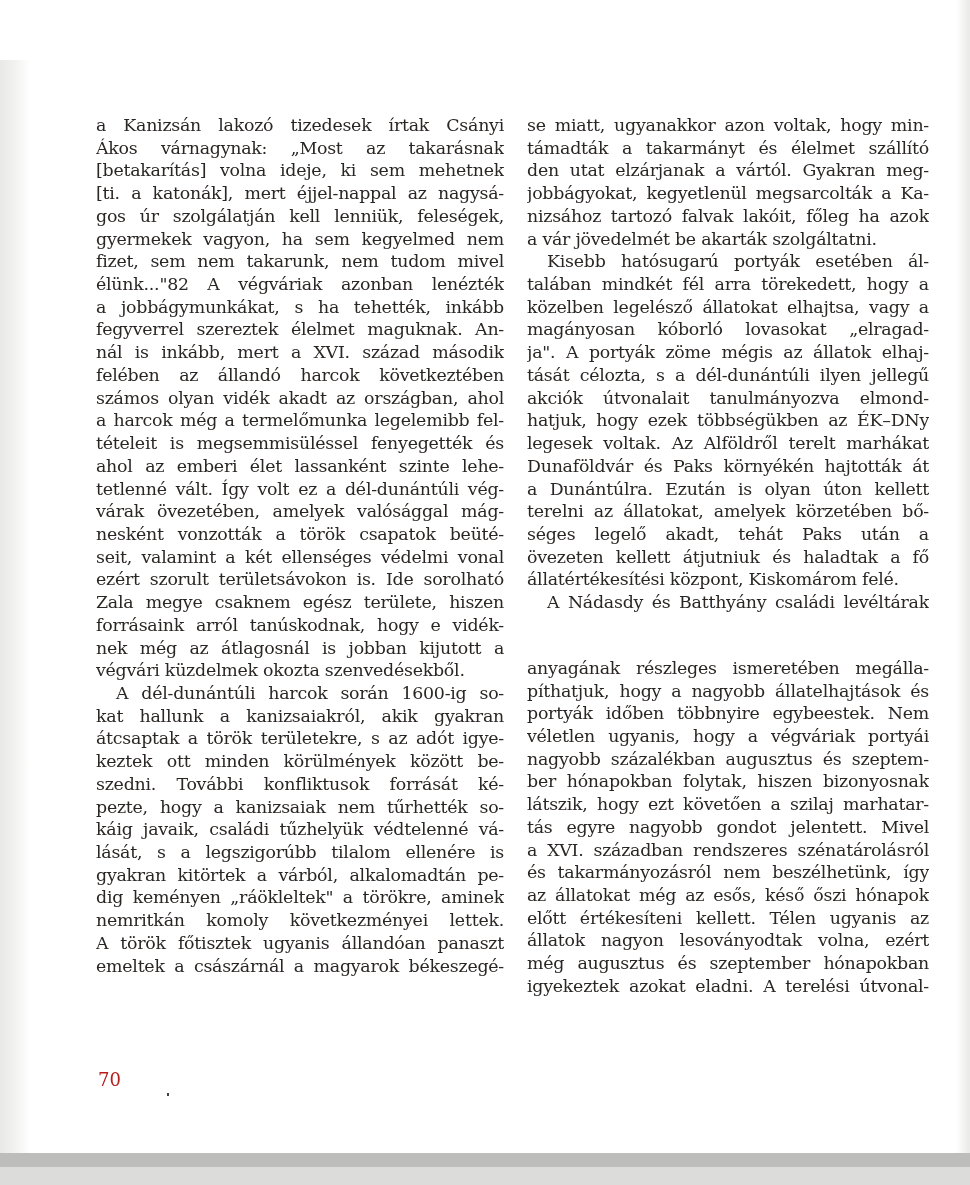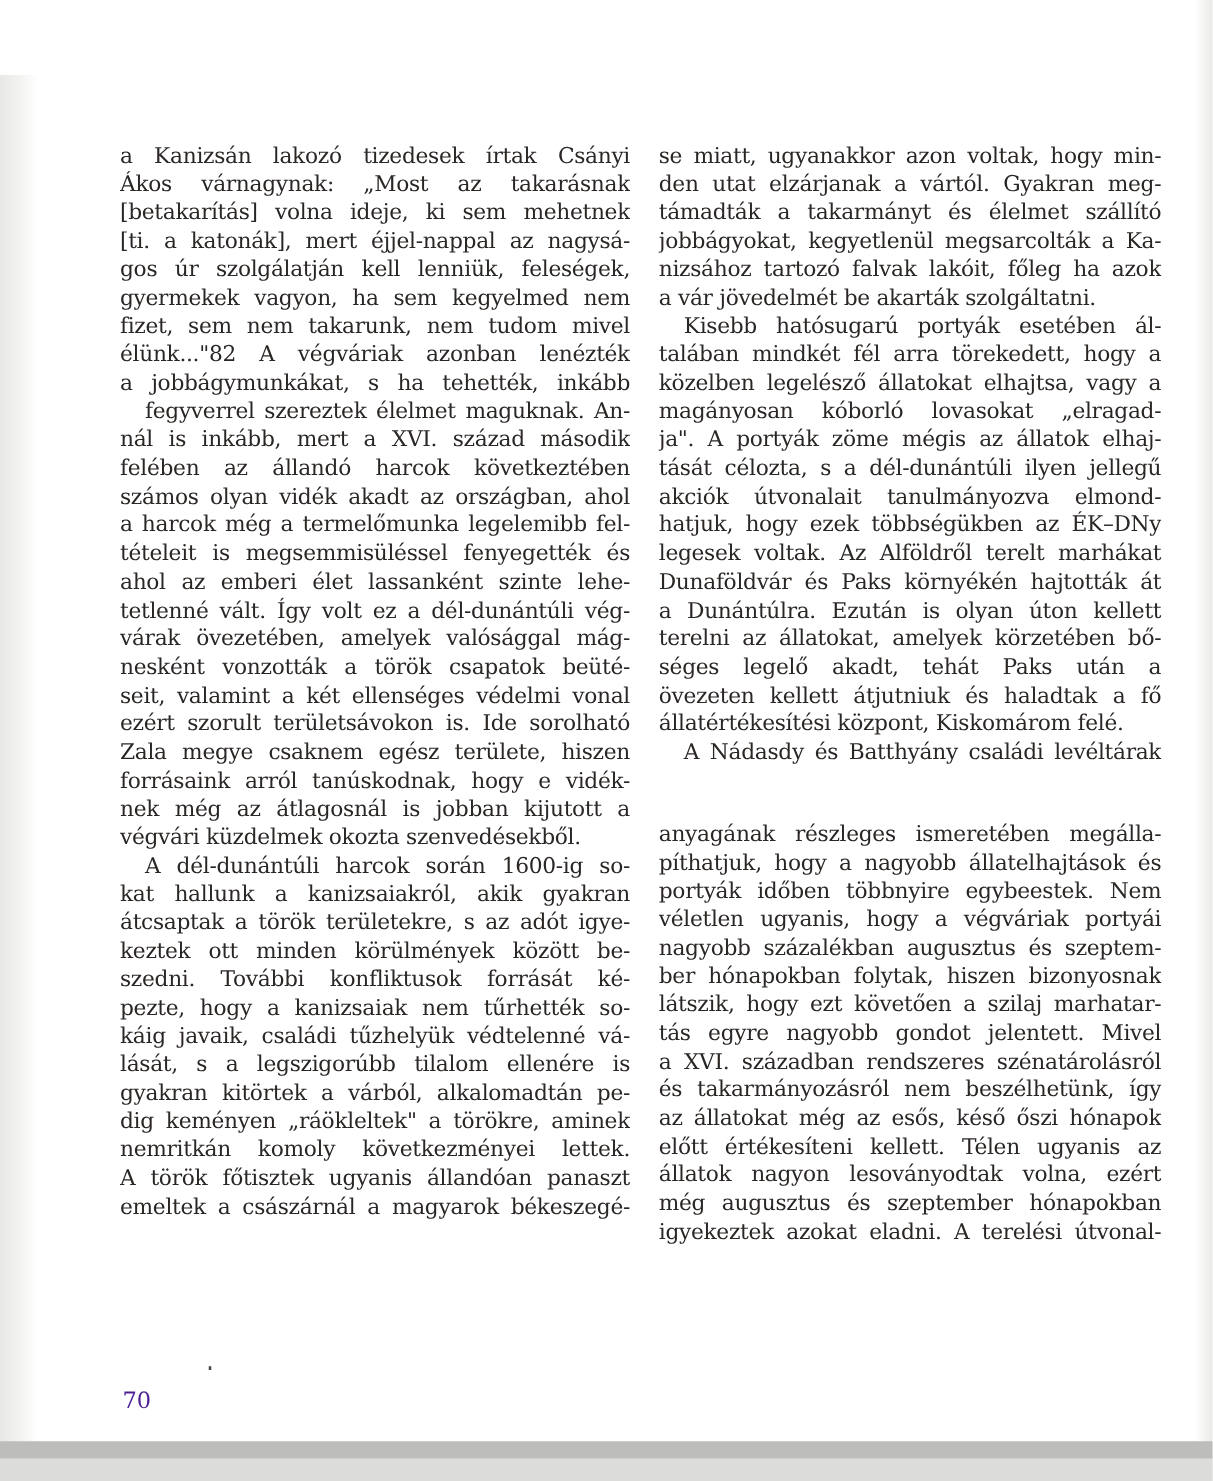--- a/index.html
+++ b/index.html
@@ -33,22 +33,22 @@
   .col-left { left: 96px; width: 408px; }
   .col-right { left: 527px; width: 402px; }
   .line {
     display: block; white-space: nowrap;
     text-align: justify; text-align-last: justify;
     height: 22.72px;
   }
   .line.last { text-align-last: left; }
   .line.indent { padding-left: 20px; }
   .page-number {
-    position: absolute; left: 98px; top: 1110px;
-    font-size: 18px; color: #4c1d95;
+    position: absolute; left: 98px; top: 1069px;
+    font-size: 18px; color: #b91c1c;
   }
   .speck {
     position: absolute; left: 167px; top: 1093px;
     width: 2px; height: 3px; background: #444;
   }
 </style>
 </head>
 <body>
 
 <div class="left-shadow"></div>
@@ -57,21 +57,21 @@
 <div class="column col-left" id="col-left">
     <span class="line" style="white-space: normal; overflow: hidden;">a Kanizsán lakozó tizedesek írtak Csányi</span>
     <span class="line" style="white-space: normal; overflow: hidden;">Ákos várnagynak: „Most az takarásnak</span>
     <span class="line" style="white-space: normal; overflow: hidden;">[betakarítás] volna ideje, ki sem mehetnek</span>
     <span class="line" style="white-space: normal; overflow: hidden;">[ti. a katonák], mert éjjel-nappal az nagysá-</span>
     <span class="line" style="white-space: normal; overflow: hidden;">gos úr szolgálatján kell lenniük, feleségek,</span>
     <span class="line" style="white-space: normal; overflow: hidden;">gyermekek vagyon, ha sem kegyelmed nem</span>
     <span class="line" style="white-space: normal; overflow: hidden;">fizet, sem nem takarunk, nem tudom mivel</span>
     <span class="line" style="white-space: normal; overflow: hidden;">élünk..."82 A végváriak azonban lenézték</span>
     <span class="line" style="white-space: normal; overflow: hidden;">a jobbágymunkákat, s ha tehették, inkább</span>
-    <span class="line" style="white-space: normal; overflow: hidden; margin-left: 20px;">fegyverrel szereztek élelmet maguknak. An-</span>
+    <span class="line" style="white-space: normal; overflow: hidden;">fegyverrel szereztek élelmet maguknak. An-</span>
     <span class="line" style="white-space: normal; overflow: hidden;">nál is inkább, mert a XVI. század második</span>
     <span class="line" style="white-space: normal; overflow: hidden;">felében az állandó harcok következtében</span>
     <span class="line" style="white-space: normal; overflow: hidden;">számos olyan vidék akadt az országban, ahol</span>
     <span class="line" style="white-space: normal; overflow: hidden;">a harcok még a termelőmunka legelemibb fel-</span>
     <span class="line" style="white-space: normal; overflow: hidden;">tételeit is megsemmisüléssel fenyegették és</span>
     <span class="line" style="white-space: normal; overflow: hidden;">ahol az emberi élet lassanként szinte lehe-</span>
     <span class="line" style="white-space: normal; overflow: hidden;">tetlenné vált. Így volt ez a dél-dunántúli vég-</span>
     <span class="line" style="white-space: normal; overflow: hidden;">várak övezetében, amelyek valósággal mág-</span>
     <span class="line" style="white-space: normal; overflow: hidden;">nesként vonzották a török csapatok beüté-</span>
     <span class="line" style="white-space: normal; overflow: hidden;">seit, valamint a két ellenséges védelmi vonal</span>
@@ -89,22 +89,22 @@
     <span class="line" style="white-space: normal; overflow: hidden;">káig javaik, családi tűzhelyük védtelenné vá-</span>
     <span class="line" style="white-space: normal; overflow: hidden;">lását, s a legszigorúbb tilalom ellenére is</span>
     <span class="line" style="white-space: normal; overflow: hidden;">gyakran kitörtek a várból, alkalomadtán pe-</span>
     <span class="line" style="white-space: normal; overflow: hidden;">dig keményen „ráökleltek" a törökre, aminek</span>
     <span class="line" style="white-space: normal; overflow: hidden;">nemritkán komoly következményei lettek.</span>
     <span class="line" style="white-space: normal; overflow: hidden;">A török főtisztek ugyanis állandóan panaszt</span>
     <span class="line" style="white-space: normal; overflow: hidden;">emeltek a császárnál a magyarok békeszegé-</span>
   </div>
 <div class="column col-right" id="col-right">
     <span class="line" style="white-space: normal; overflow: hidden;">se miatt, ugyanakkor azon voltak, hogy min-</span>
+    <span class="line" style="white-space: normal; overflow: hidden;">támadták a takarmányt és élelmet szállító</span>
     <span class="line" style="white-space: normal; overflow: hidden;">den utat elzárjanak a vártól. Gyakran meg-</span>
-    <span class="line" style="white-space: normal; overflow: hidden;">támadták a takarmányt és élelmet szállító</span>
     <span class="line" style="white-space: normal; overflow: hidden;">jobbágyokat, kegyetlenül megsarcolták a Ka-</span>
     <span class="line" style="white-space: normal; overflow: hidden;">nizsához tartozó falvak lakóit, főleg ha azok</span>
     <span class="line last" style="white-space: normal; overflow: hidden;">a vár jövedelmét be akarták szolgáltatni.</span>
     <span class="line indent" style="white-space: normal; overflow: hidden;">Kisebb hatósugarú portyák esetében ál-</span>
     <span class="line" style="white-space: normal; overflow: hidden;">talában mindkét fél arra törekedett, hogy a</span>
     <span class="line" style="white-space: normal; overflow: hidden;">közelben legelésző állatokat elhajtsa, vagy a</span>
     <span class="line" style="white-space: normal; overflow: hidden;">magányosan kóborló lovasokat „elragad-</span>
     <span class="line" style="white-space: normal; overflow: hidden;">ja". A portyák zöme mégis az állatok elhaj-</span>
     <span class="line" style="white-space: normal; overflow: hidden;">tását célozta, s a dél-dunántúli ilyen jellegű</span>
     <span class="line" style="white-space: normal; overflow: hidden;">akciók útvonalait tanulmányozva elmond-</span>

